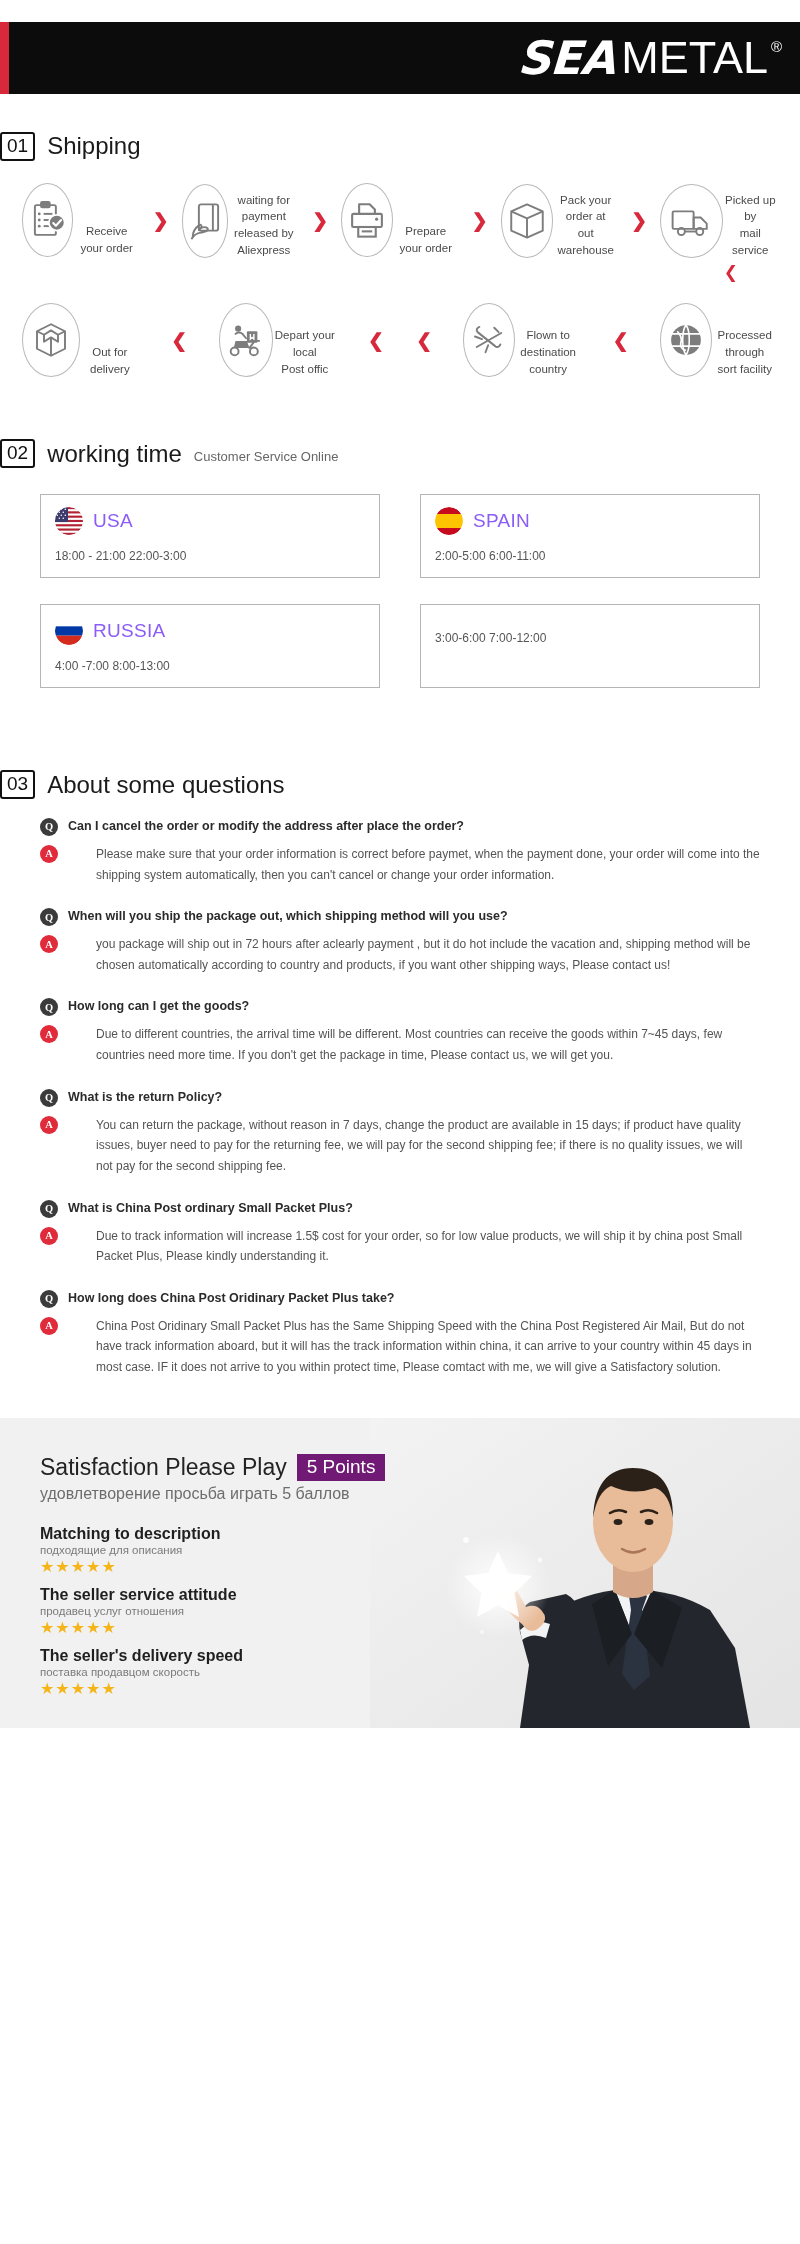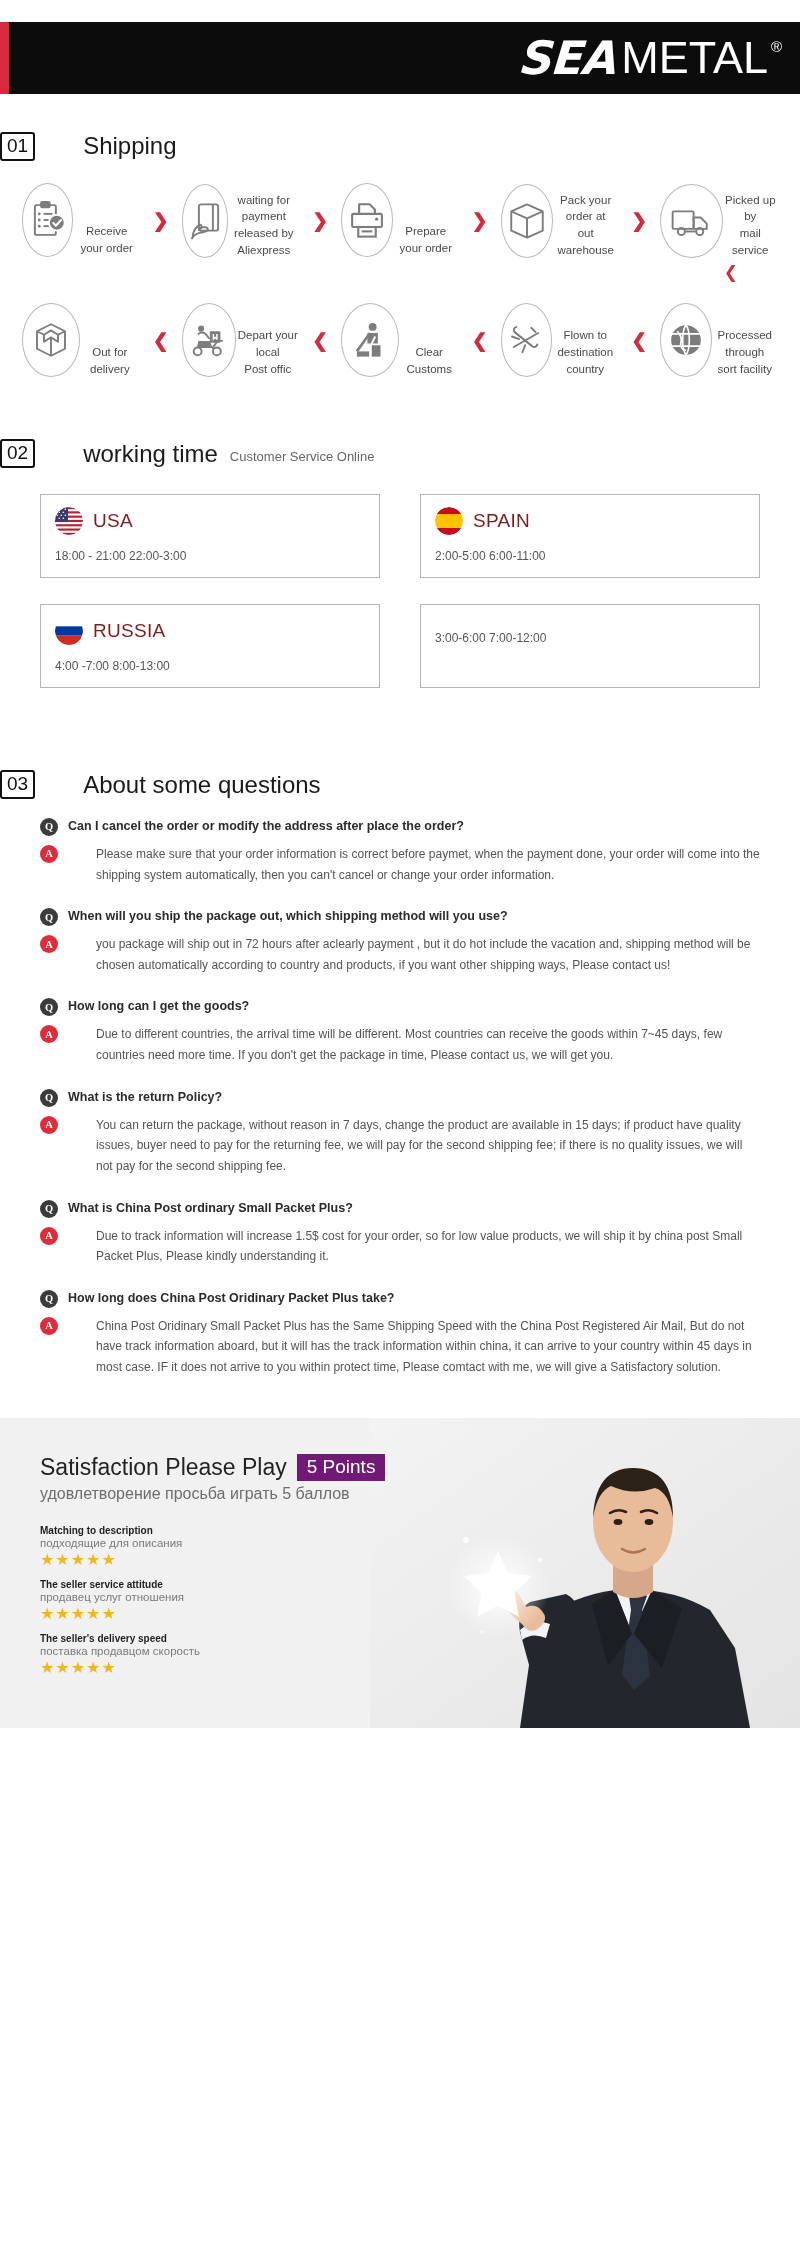--- a/index.html
+++ b/index.html
@@ -53,21 +53,21 @@
   .sec-num {
     border:2px solid #111;
     border-radius:3px;
     font-size:19px;
     font-weight:400;
     color:#111;
     padding:0px 5px 1px 5px;
     line-height:1.25;
     font-family:"Liberation Sans", sans-serif;
   }
-  .sec-label { font-size:24px; color:#1a1a1a; font-weight:400;margin-left:36px; }
+  .sec-label { font-size:24px; color:#1a1a1a; font-weight:400; }
   .sec-sub { font-size:13px; color:#666; align-self:flex-end; padding-bottom:4px; }
 
   
   #shipping { padding-top:38px; }
   .ship-row {
     display:flex;
     justify-content:space-between;
     align-items:flex-start;
     padding:0 22px;
     margin-top:22px;
@@ -125,21 +125,21 @@
     padding:12px 14px 0 14px;
     display:flex;
     flex-direction:column;
     justify-content:flex-start;
     margin-bottom:26px;
     background:#fff;
   }
   .wt-top { display:flex; align-items:center; gap:10px; }
   .wt-flag { width:28px; height:28px; border-radius:50%; overflow:hidden; flex:0 0 28px; }
   .wt-flag svg { display:block; width:28px; height:28px; }
-  .wt-country { font-size:19px; color:#7f1d1d; letter-spacing:.3px; }
+  .wt-country { font-size:19px; color:#8b5cf6; letter-spacing:.3px; }
   .wt-hours { font-size:12px; color:#555; margin-top:14px; }
 
   
   #faq { padding-top:56px; }
   .faq-list { padding:18px 40px 0 40px; }
   .faq-item { margin-bottom:22px; }
   .faq-line { display:flex; align-items:flex-start; gap:10px; }
   .badge {
     flex:0 0 18px;
     width:18px; height:18px;
@@ -171,21 +171,21 @@
   .sat-points {
     background:#701a75;
     color:#fff;
     font-size:19px;
     padding:2px 10px 3px 10px;
     line-height:1.2;
   }
   .sat-sub { font-size:16px; color:#6d6d6d; margin-top:4px; }
   .sat-rows { margin-top:22px; }
   .sat-row { margin-bottom:10px; }
-  .sat-row-title { font-size:10px; color:#1f1f1f; font-weight:bold; }
+  .sat-row-title { font-size:16px; color:#1f1f1f; font-weight:bold; }
   .sat-row-sub { font-size:11.5px; color:#7b7b7b; margin-top:1px; }
   .stars { color:#f5b417; font-size:16px; letter-spacing:1px; margin-top:2px; line-height:1.1; }
 
   .sat-photo { position:absolute; right:0; bottom:0; top:0; width:430px; z-index:1; }
   .sat-photo svg { width:100%; height:100%; display:block; }
 </style>
 </head>
 <body>
 
 <div class="header-wrap">
@@ -311,33 +311,20 @@
           <circle cx="11" cy="37" r="4.5"></circle>
             <circle cx="33" cy="37" r="4.5"></circle>
           <path d="M28 33l6-8h5" stroke-linecap="round"></path>
         </svg>
       </div>
       <div class="ship-label">Depart your local<br>Post offic</div>
     </div>
 
     <div class="chev">❮</div>
 
-    <div class="ship-step">
-      <div class="ship-circle">
-        <svg viewBox="0 0 48 48" fill="none" stroke="#7d7d7d" stroke-width="2.2">
-          <circle cx="27" cy="9" r="4.5" fill="#7d7d7d" stroke="none"></circle>
-          <path d="M21 16h12v12H21z" fill="#7d7d7d" stroke="none"></path>
-          <path d="M9 37L24 16" stroke-width="3"></path>
-          <path d="M9 37h14v6H9z" fill="#7d7d7d" stroke="none"></path>
-          <path d="M26 30h10v13H26z" fill="#7d7d7d" stroke="none"></path>
-          <path d="M30 20l-6 12" stroke="#fff" stroke-width="2"></path>
-        </svg>
-      </div>
-      <div class="ship-label">Clear Customs</div>
-    </div>
 
     <div class="chev">❮</div>
 
     <div class="ship-step">
       <div class="ship-circle">
         <svg viewBox="0 0 48 48" fill="none" stroke="#7d7d7d" stroke-width="2.2">
           <path d="M10 32l28-16M13 9c-3 1-4 4-2 6l20 16c2 2 5 1 6-2" stroke-linecap="round" stroke-linejoin="round"></path>
           <path d="M8 20l8 3M20 38l3-8M30 10l5 5" stroke-linecap="round"></path>
         </svg>
       </div>

